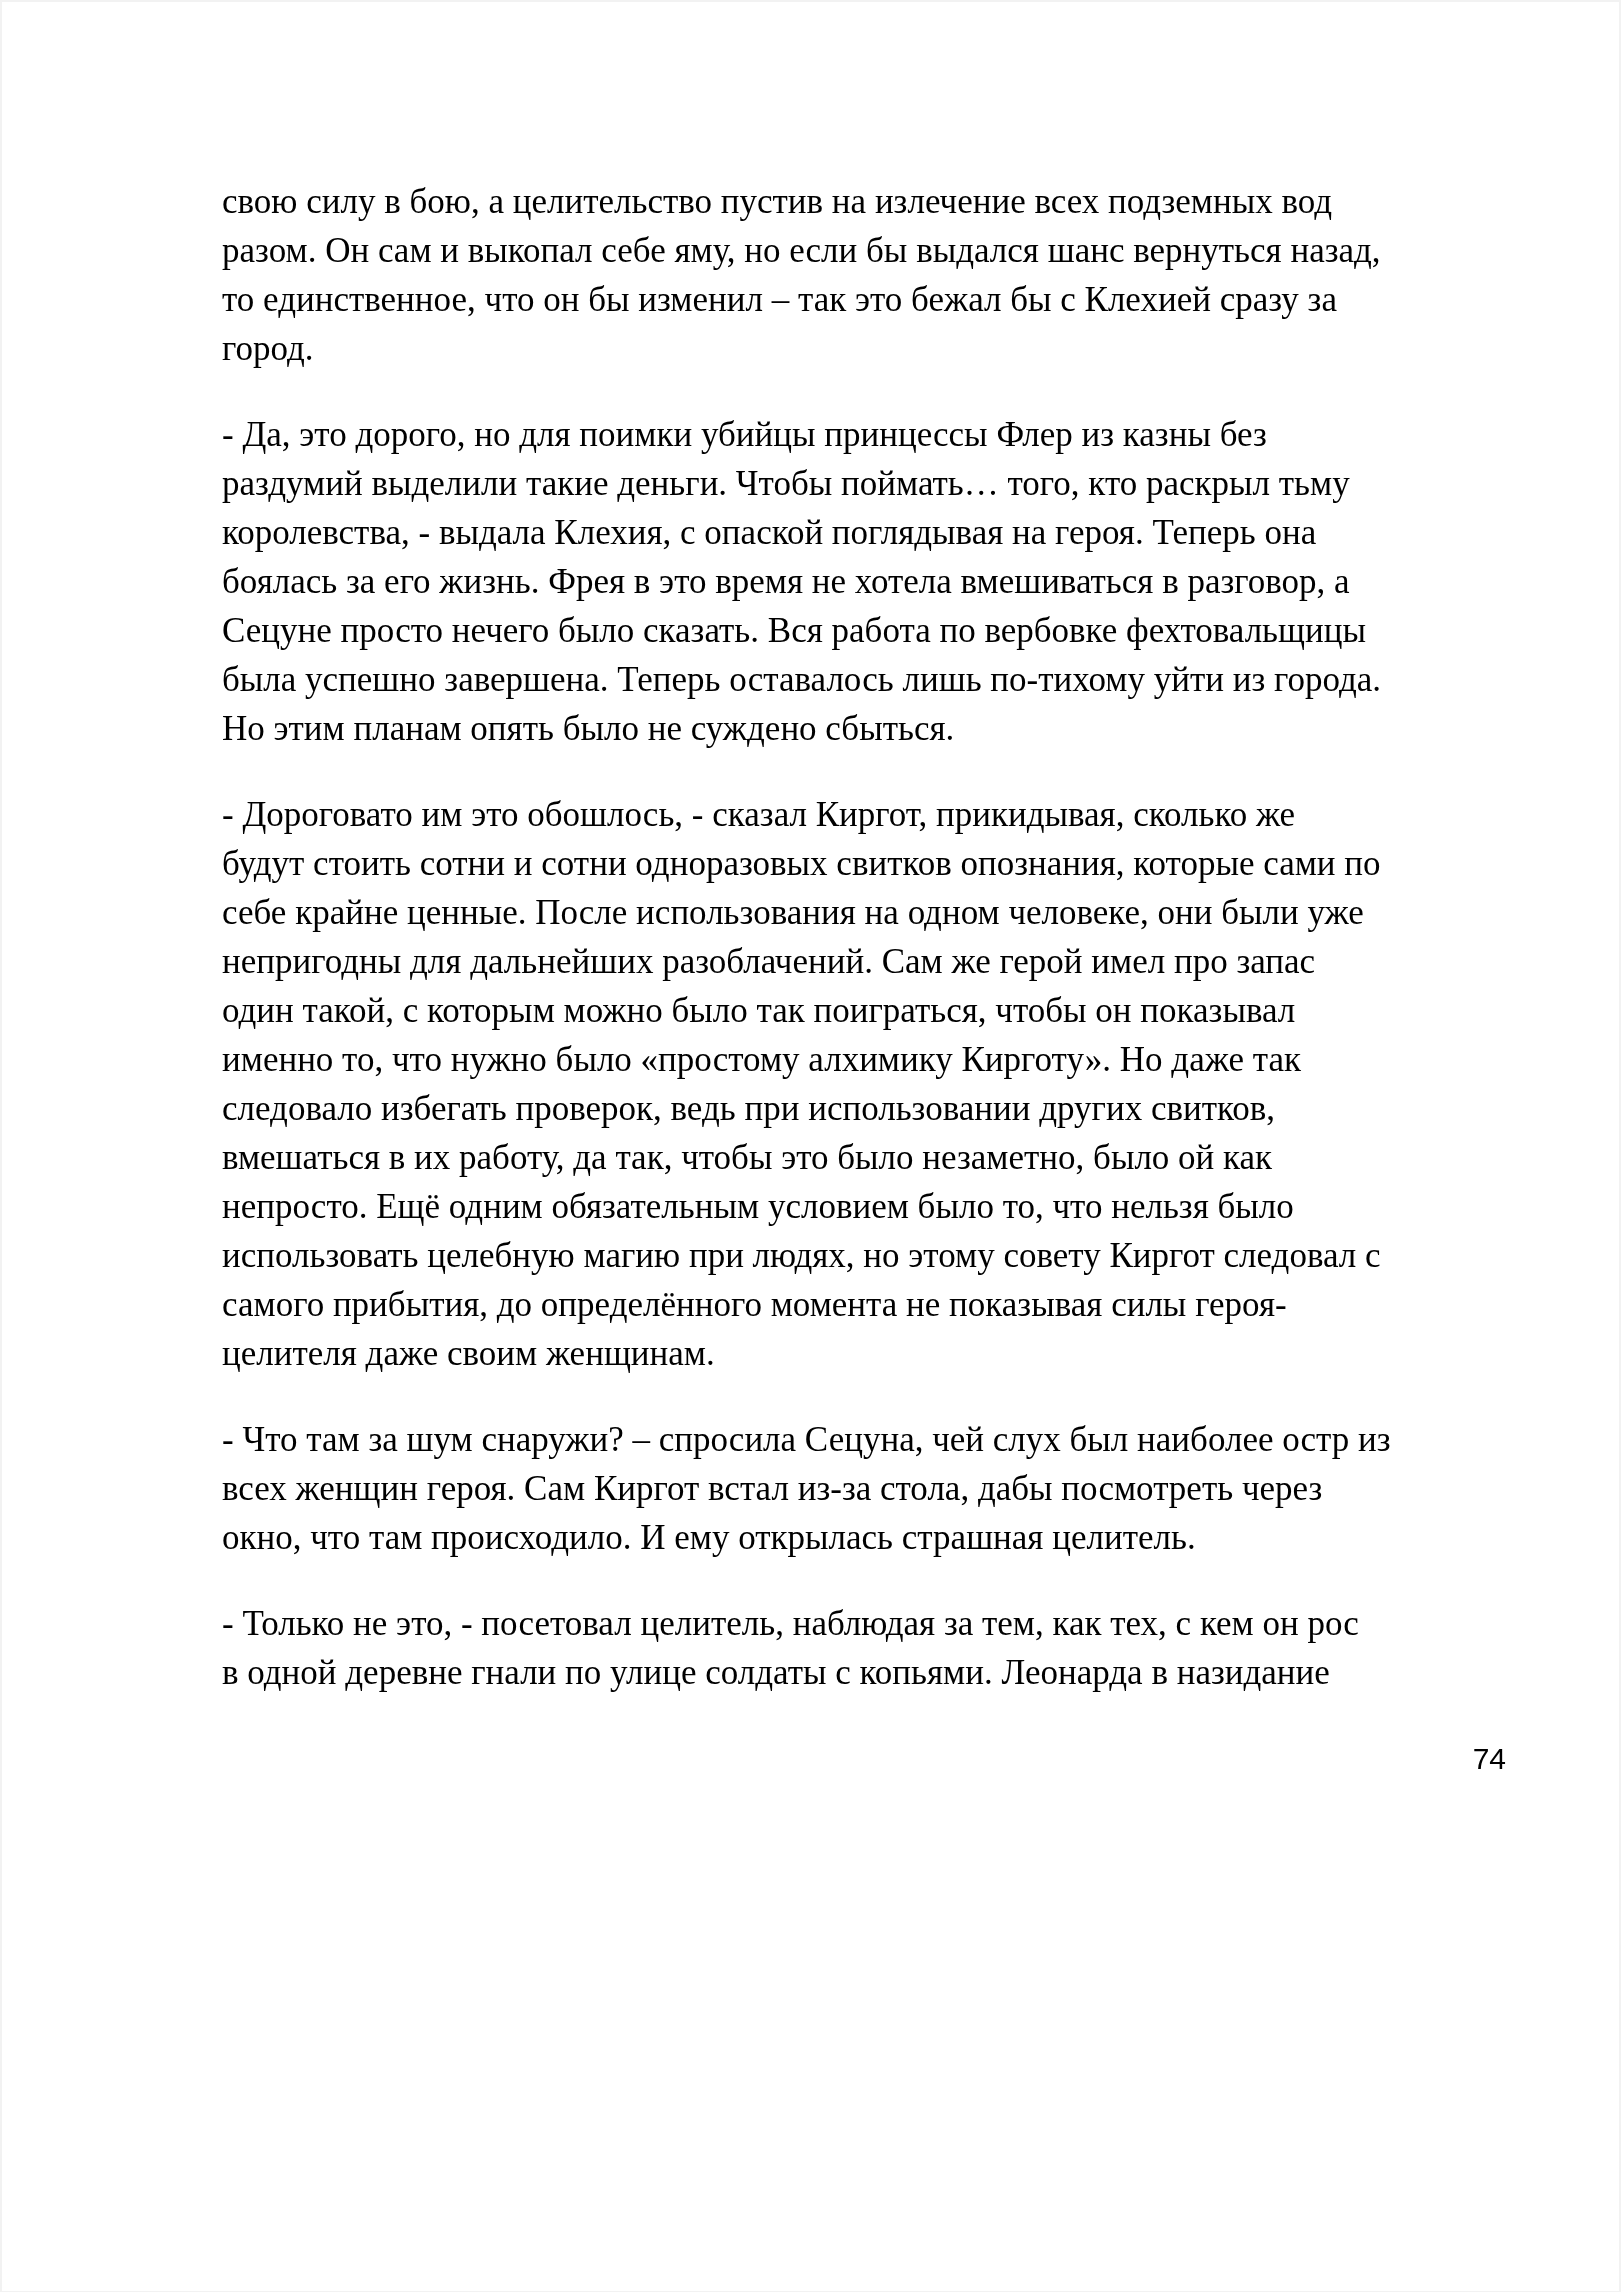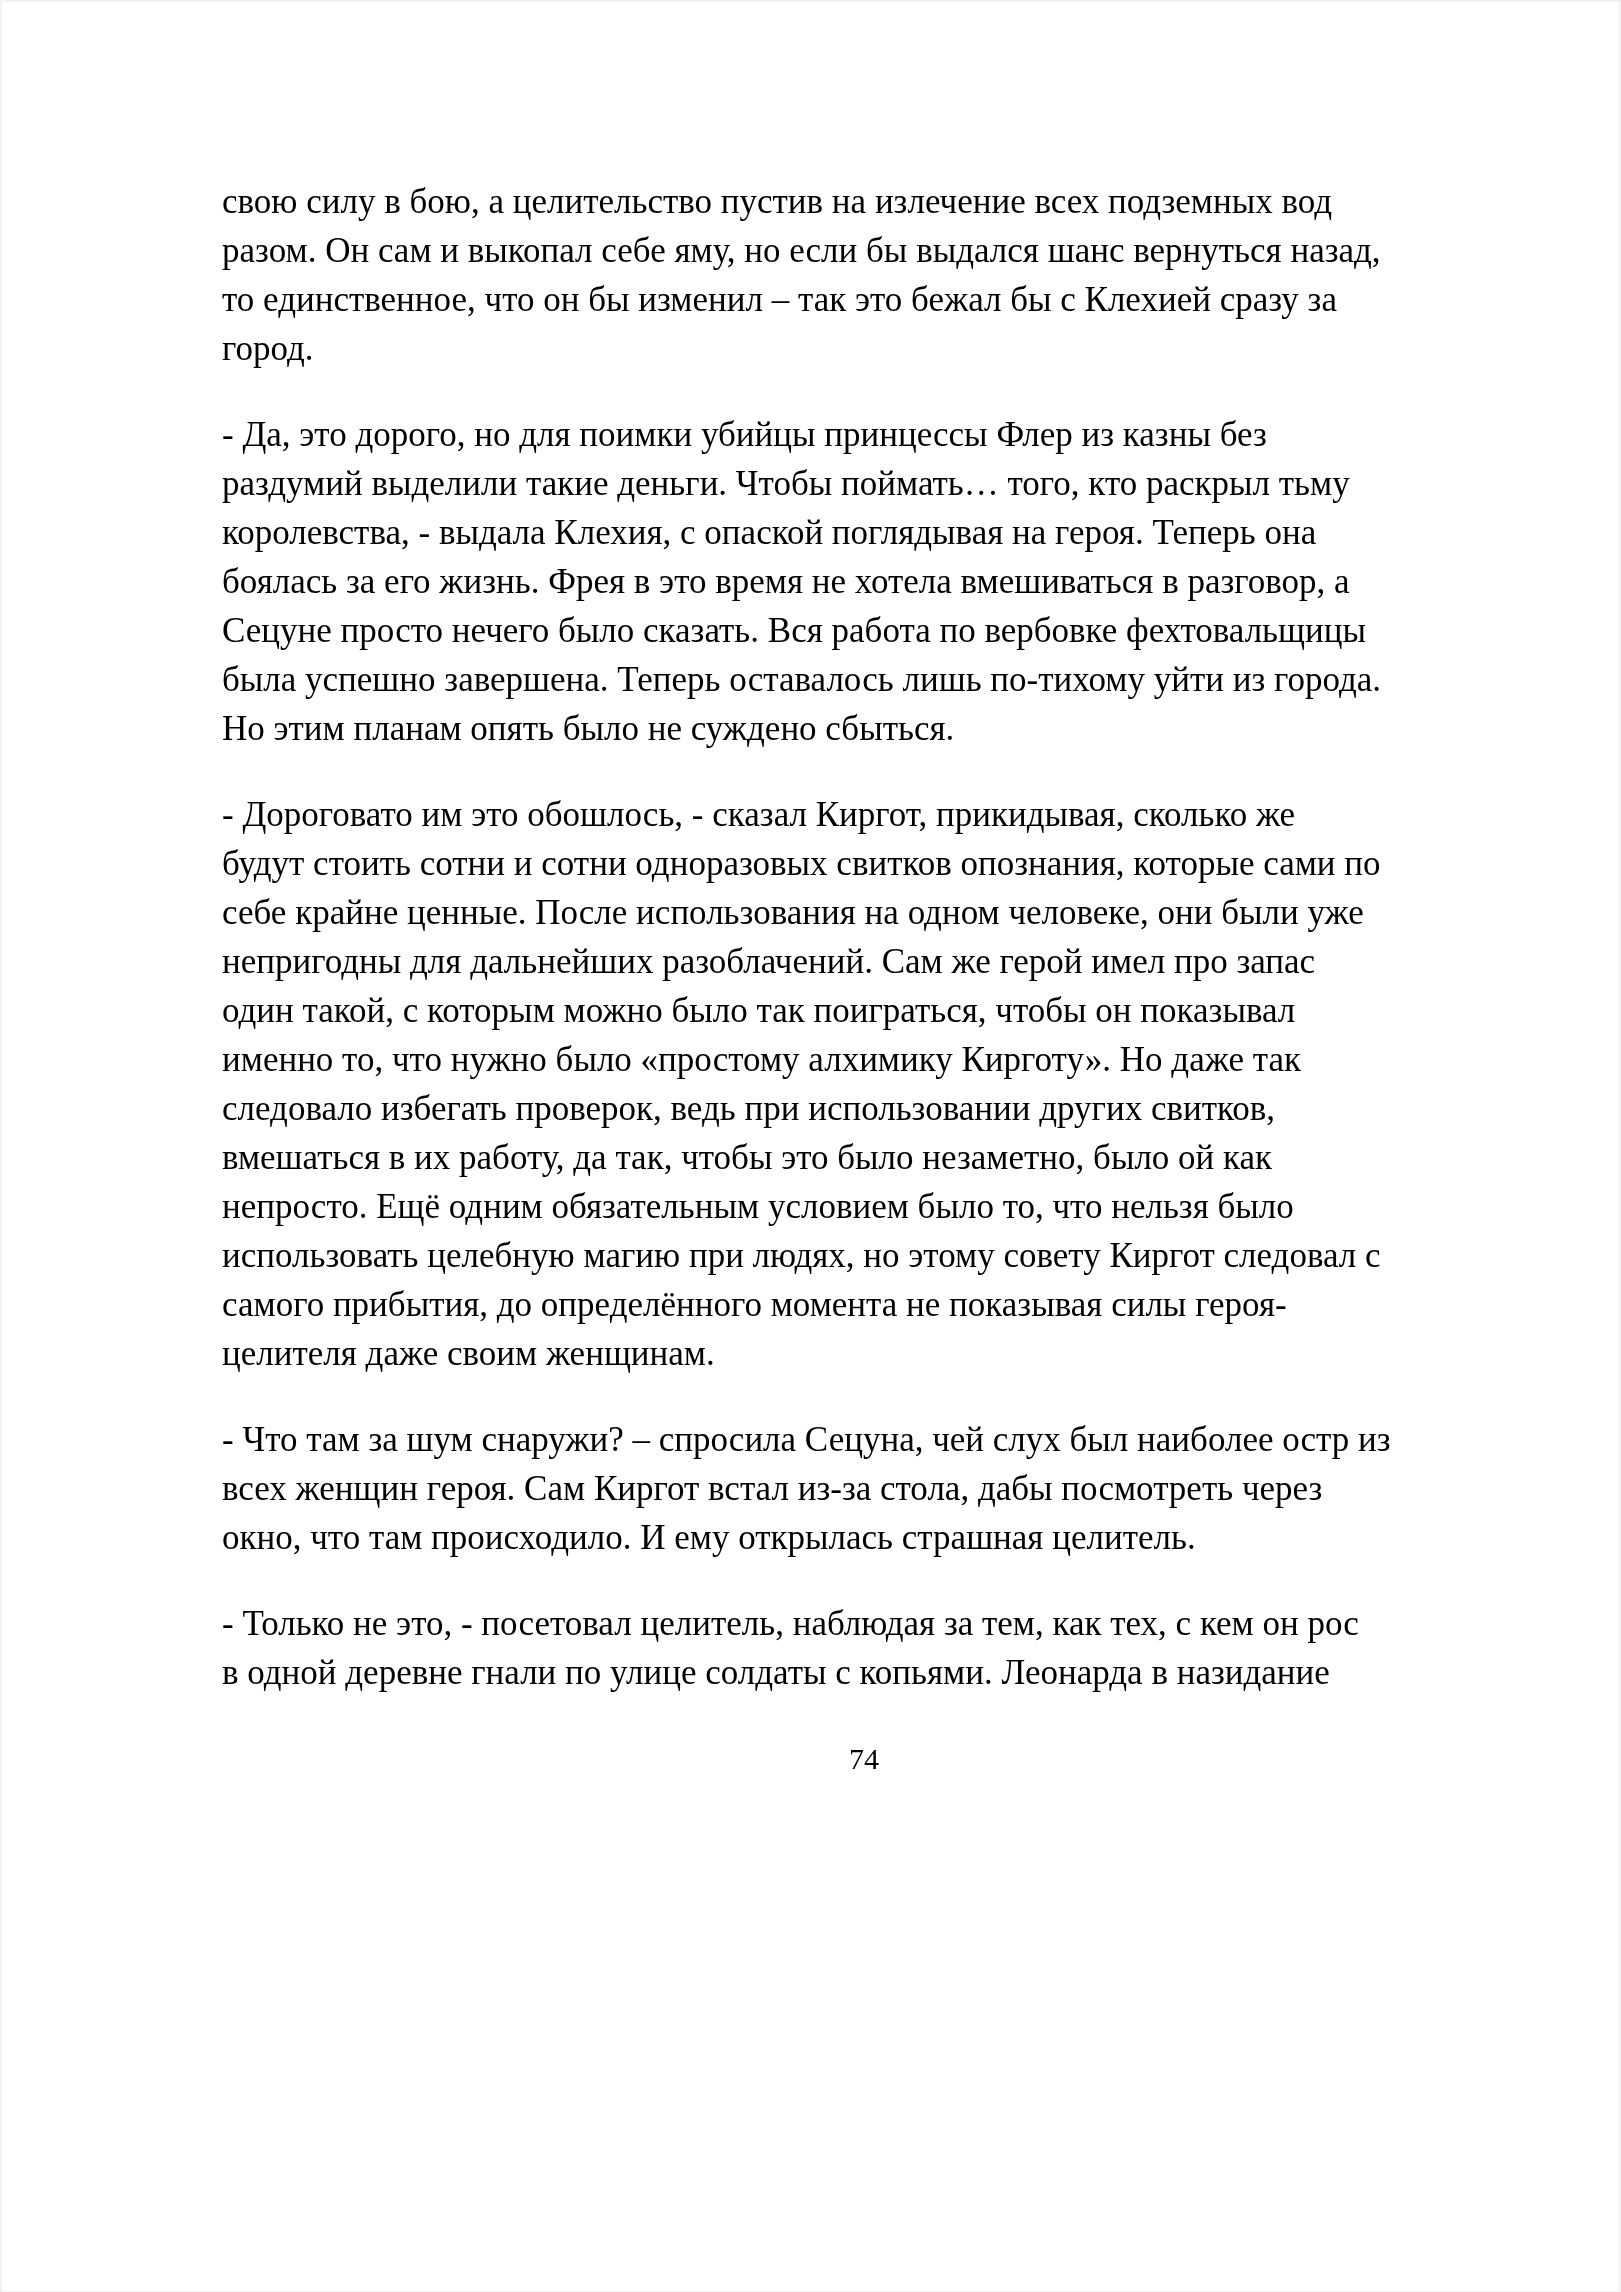--- a/index.html
+++ b/index.html
@@ -31,22 +31,22 @@
   .para {
     margin: 0 0 37px 0;
     font-size: 35px;
     line-height: 49px;
     white-space: pre-wrap;
     text-align: left;
     letter-spacing: 0;
   }
   .page-footer {
     margin-top: 37px;
-    text-align: center;
-    font-family: Liberation Serif, serif;
+    text-align: right;
+    font-family: Liberation Sans, sans-serif;
     font-size: 30px;
     line-height: 49px;
   }
 </style>
 </head>
 <body>
 
 <div class="page">
   <main class="text-column">
     <p class="para">свою силу в бою, а целительство пустив на излечение всех подземных вод

